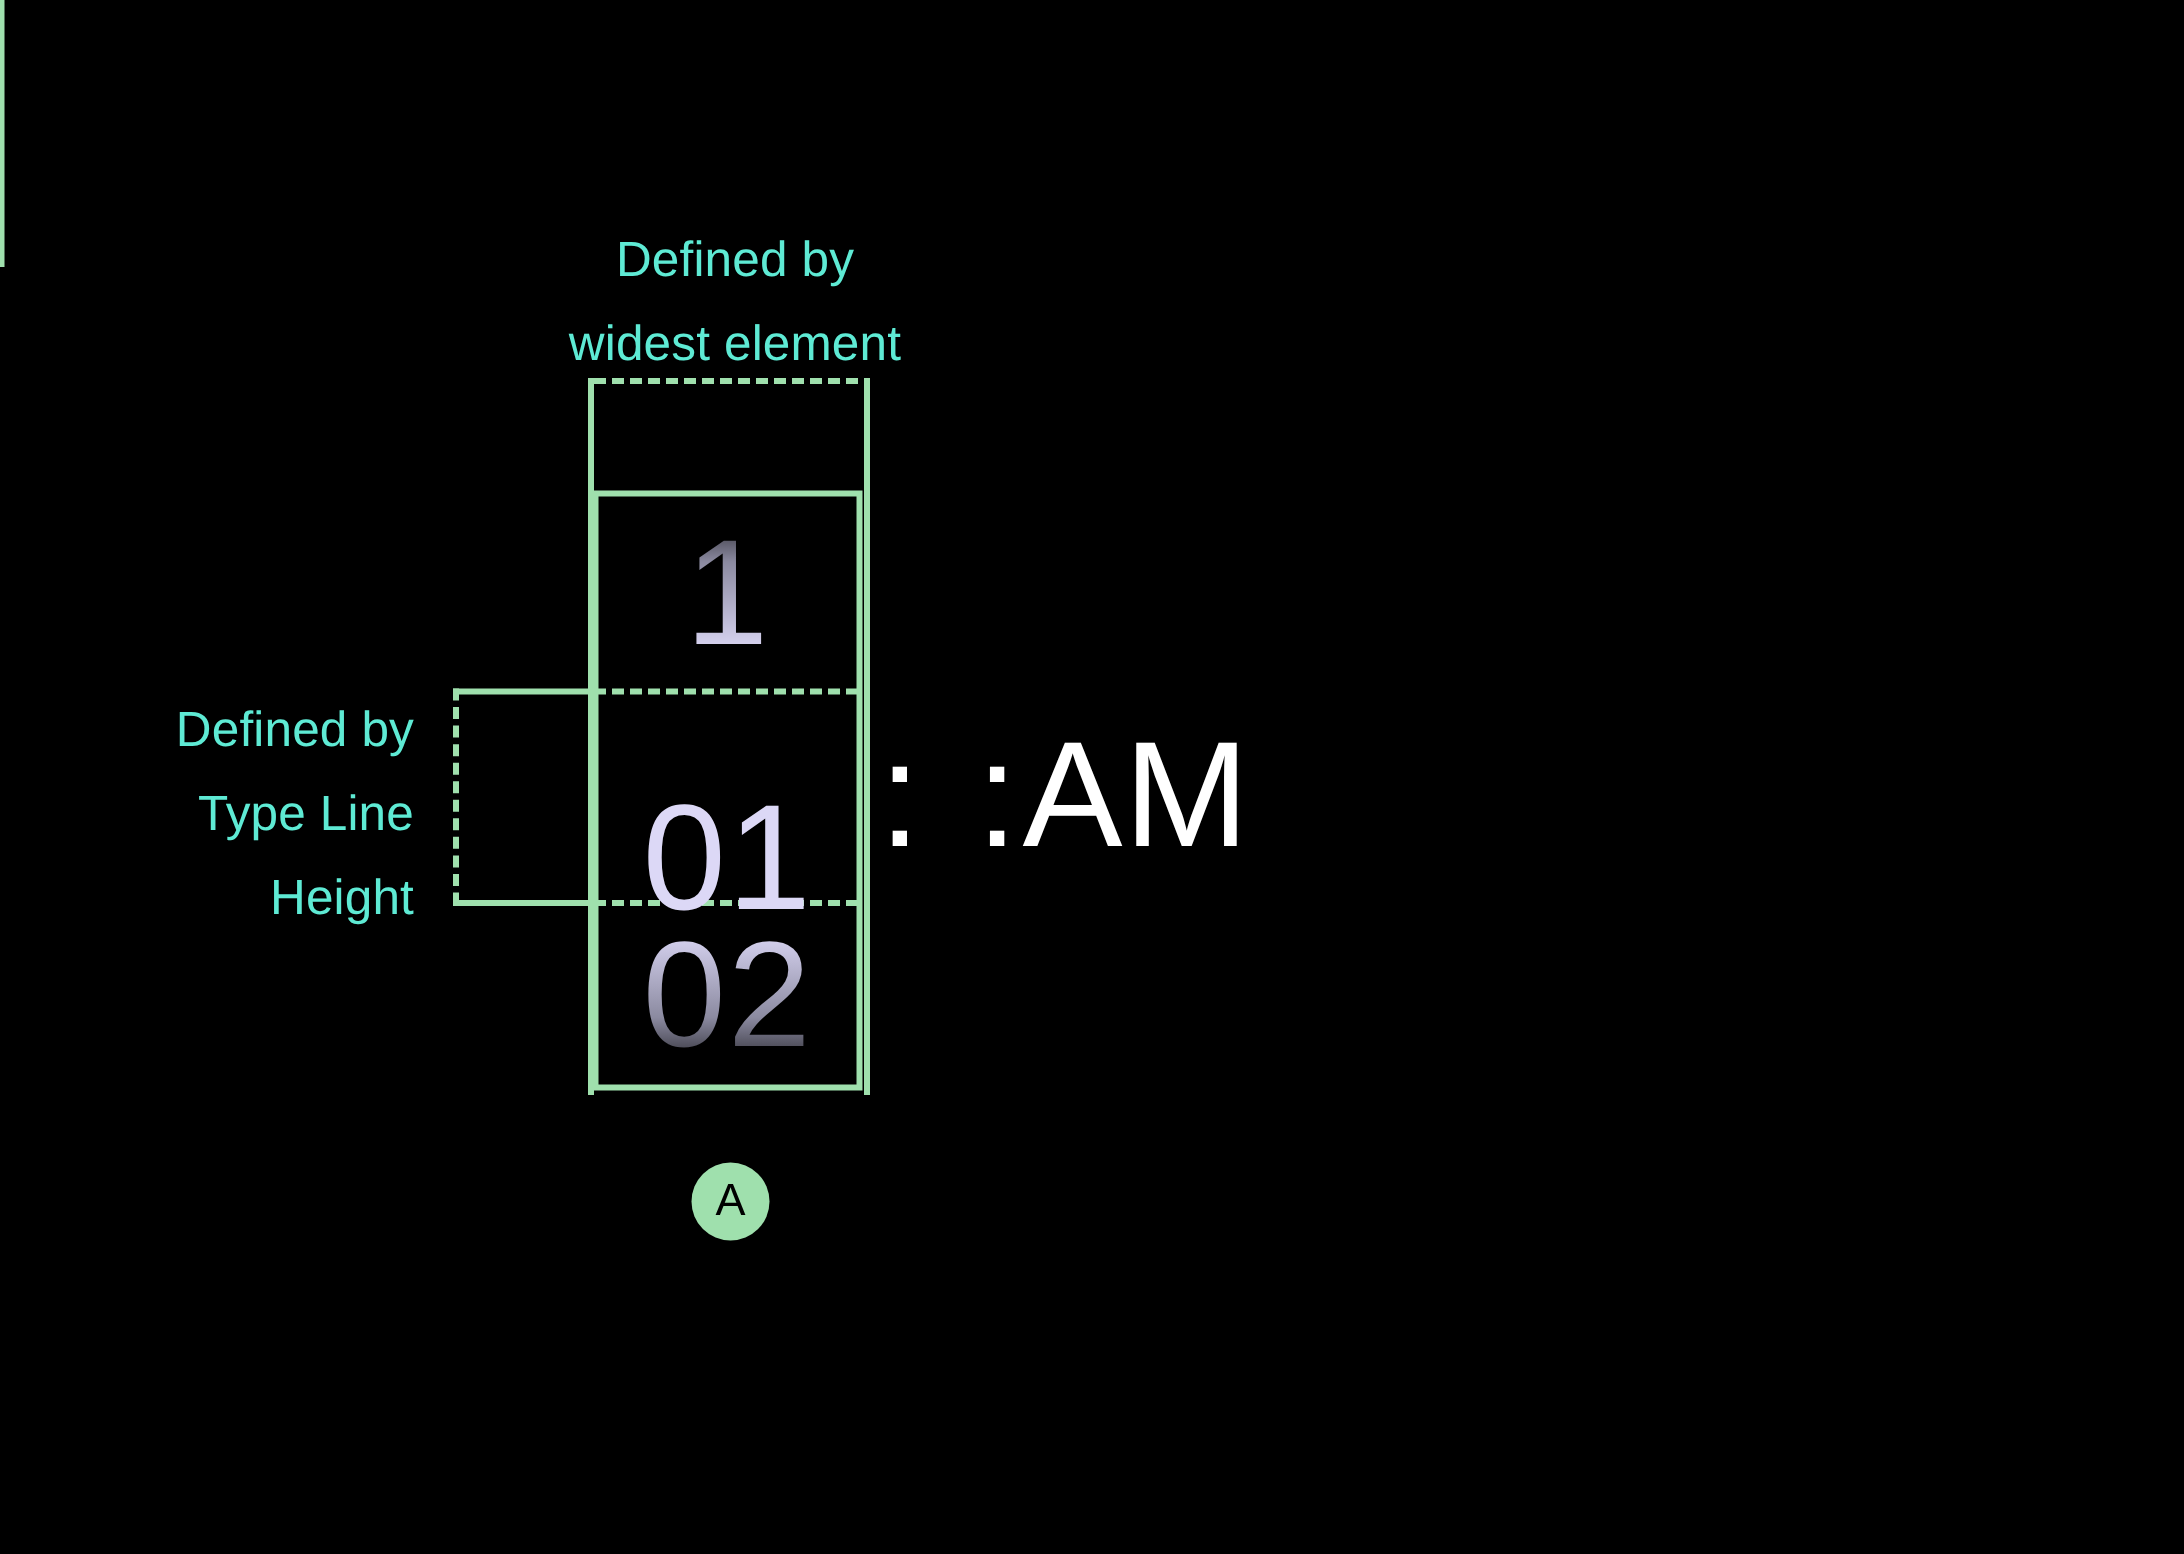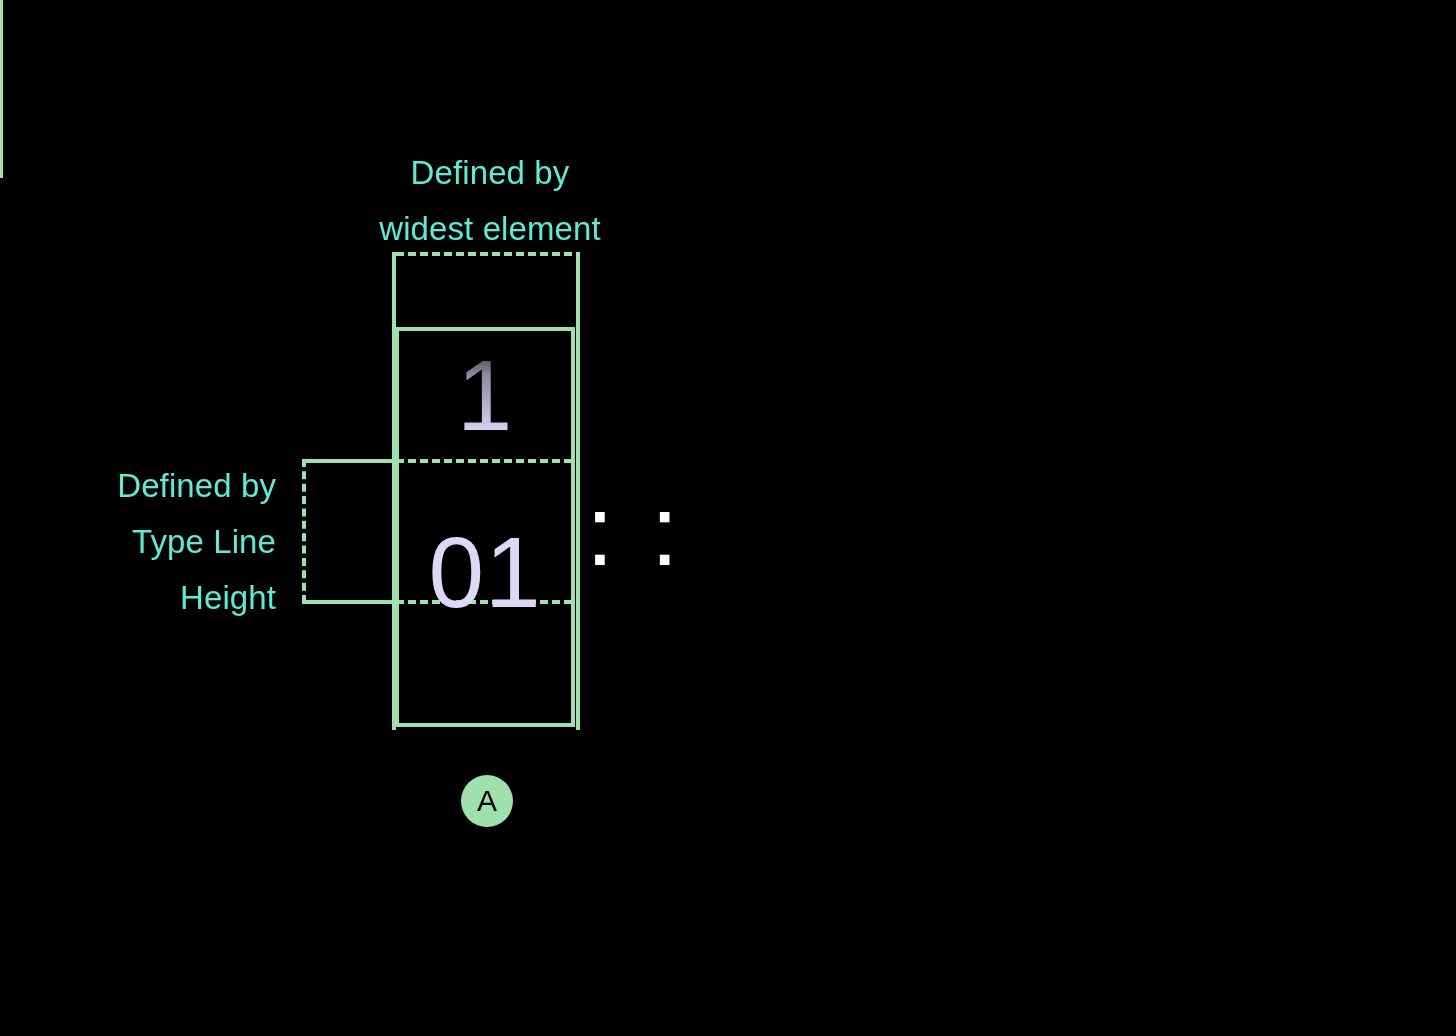--- a/index.html
+++ b/index.html
@@ -205,20 +205,22 @@
   <div class="rule-v-dashed" id="bracket-dash"></div>
   <div class="rule-h" id="bracket-arm-top"></div>
   <div class="rule-h" id="bracket-arm-bottom"></div>
 
   <div id="leader-line"></div>
   <div id="badge-a">A</div>
 
   <div id="reel">
     <div class="reel-cell" id="cell-prev">1</div>
     <div class="reel-cell" id="cell-current">01</div>
+    <div class="reel-cell" id="cell-next">02</div>
   </div>
 
   <div id="readout">
     <span class="sep">:</span>
     <span class="sep2">:</span>
+    <span>AM</span>
   </div>
 
 </div>
 
 </body></html>

